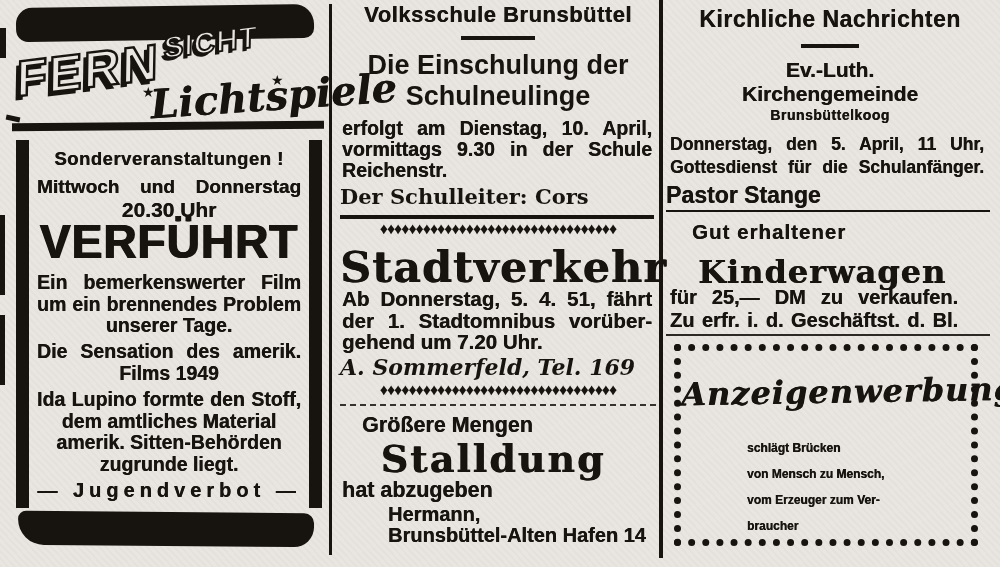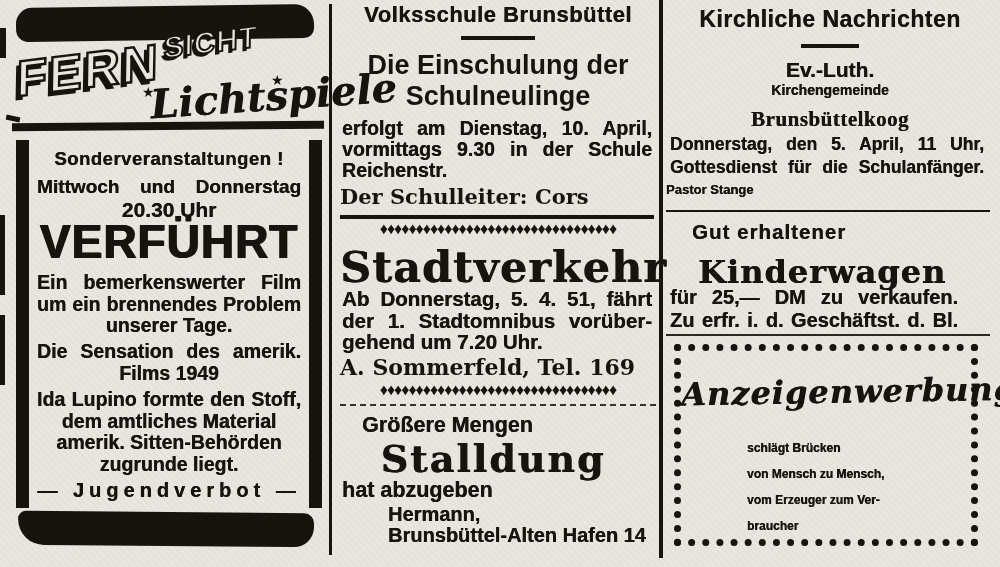--- a/index.html
+++ b/index.html
@@ -51,37 +51,37 @@
   .m-header{top:2px;left:0;right:0;font-size:22px;letter-spacing:0.5px;}
   .m-underline{top:36px;left:50%;transform:translateX(-50%);width:74px;height:4px;background:#17140f;}
   .m-title{top:50px;left:0;right:0;font-size:27px;line-height:31px;}
   .m-body{top:118px;left:2px;right:4px;font-size:19.5px;line-height:21px;}
   .m-sig{top:184px;left:0;right:6px;font-size:21px;font-family:"DejaVu Serif",serif;}
   .m-rule{top:215px;left:0;right:2px;height:4px;}
   .diamonds{white-space:nowrap;overflow:hidden;font-weight:400;font-size:16px;letter-spacing:-1px;line-height:14px;}
   .m-dia1{top:222px;left:0;right:0;}
   .m-stadt{top:242px;left:0;right:0;font-size:43px;letter-spacing:1px;}
   .m-body2{top:288px;left:2px;right:4px;font-size:20.5px;line-height:21.5px;}
-  .m-sig2{top:354px;left:0;right:10px;font-size:22px;font-family:"DejaVu Serif",serif;}
+  .m-sig2{top:354px;left:0;right:10px;font-size:22px;font-family:"DejaVu Serif",serif;font-style:italic;}
   .m-dia2{top:383px;left:0;right:0;}
   .m-dash{top:404px;left:0;right:0;border-top:2px dashed #17140f;opacity:0.85;}
   .m-lead{top:413px;left:22px;font-size:21.5px;}
   .m-stall{top:436px;left:0;right:10px;font-size:38px;letter-spacing:2px;}
   .m-hat{top:478px;left:2px;font-size:21.5px;}
   .m-herm{top:503px;left:48px;font-size:20px;}
   .m-addr{top:524px;left:48px;font-size:20px;}
   
   .rt{position:absolute;left:666px;top:0;width:328px;height:434px;}
   .r-header{top:6px;left:0;right:0;font-size:23px;letter-spacing:0.5px;}
   .r-underline{top:44px;left:50%;transform:translateX(-50%);width:58px;height:4px;background:#17140f;}
   .r-org1{top:58px;left:0;right:0;font-size:21px;}
-  .r-org2{top:82px;left:0;right:0;font-size:14px;}
-  .r-org3{top:107px;left:0;right:0;font-size:21px;letter-spacing:0.5px;font-family:Liberation Serif, serif;}
+  .r-org2{top:82px;left:0;right:0;font-size:21px;}
+  .r-org3{top:107px;left:0;right:0;font-size:14px;letter-spacing:0.5px;}
   .r-body{top:133px;left:4px;right:10px;font-size:17.5px;line-height:22.5px;}
-  .r-sig{top:182px;left:0;right:38px;font-size:13px;}
+  .r-sig{top:182px;left:0;right:38px;font-size:23px;}
   .r-rule1{top:210px;left:0;right:4px;height:2px;}
   .r-lead{top:220px;left:26px;font-size:20.5px;letter-spacing:1px;}
   .r-kind{top:253px;left:0;right:16px;font-size:32px;letter-spacing:1px;}
   .r-body2{top:286px;left:4px;right:36px;font-size:20px;line-height:23px;}
   .r-rule2{top:334px;left:0;right:4px;height:2px;opacity:0.9;}
   .promo{position:absolute;left:8px;top:344px;width:304px;height:202px;border:7px dotted #17140f;box-sizing:border-box;}
   .p-title{position:absolute;top:22px;left:0;right:0;font-family:"DejaVu Serif",serif;font-style:italic;font-weight:700;font-size:32px;letter-spacing:1px;transform:rotate(-1deg);text-shadow:0.5px 0 currentColor;}
   .p-body{position:absolute;top:84px;left:66px;right:8px;font-size:12px;line-height:26px;}
 </style>
 </head>

